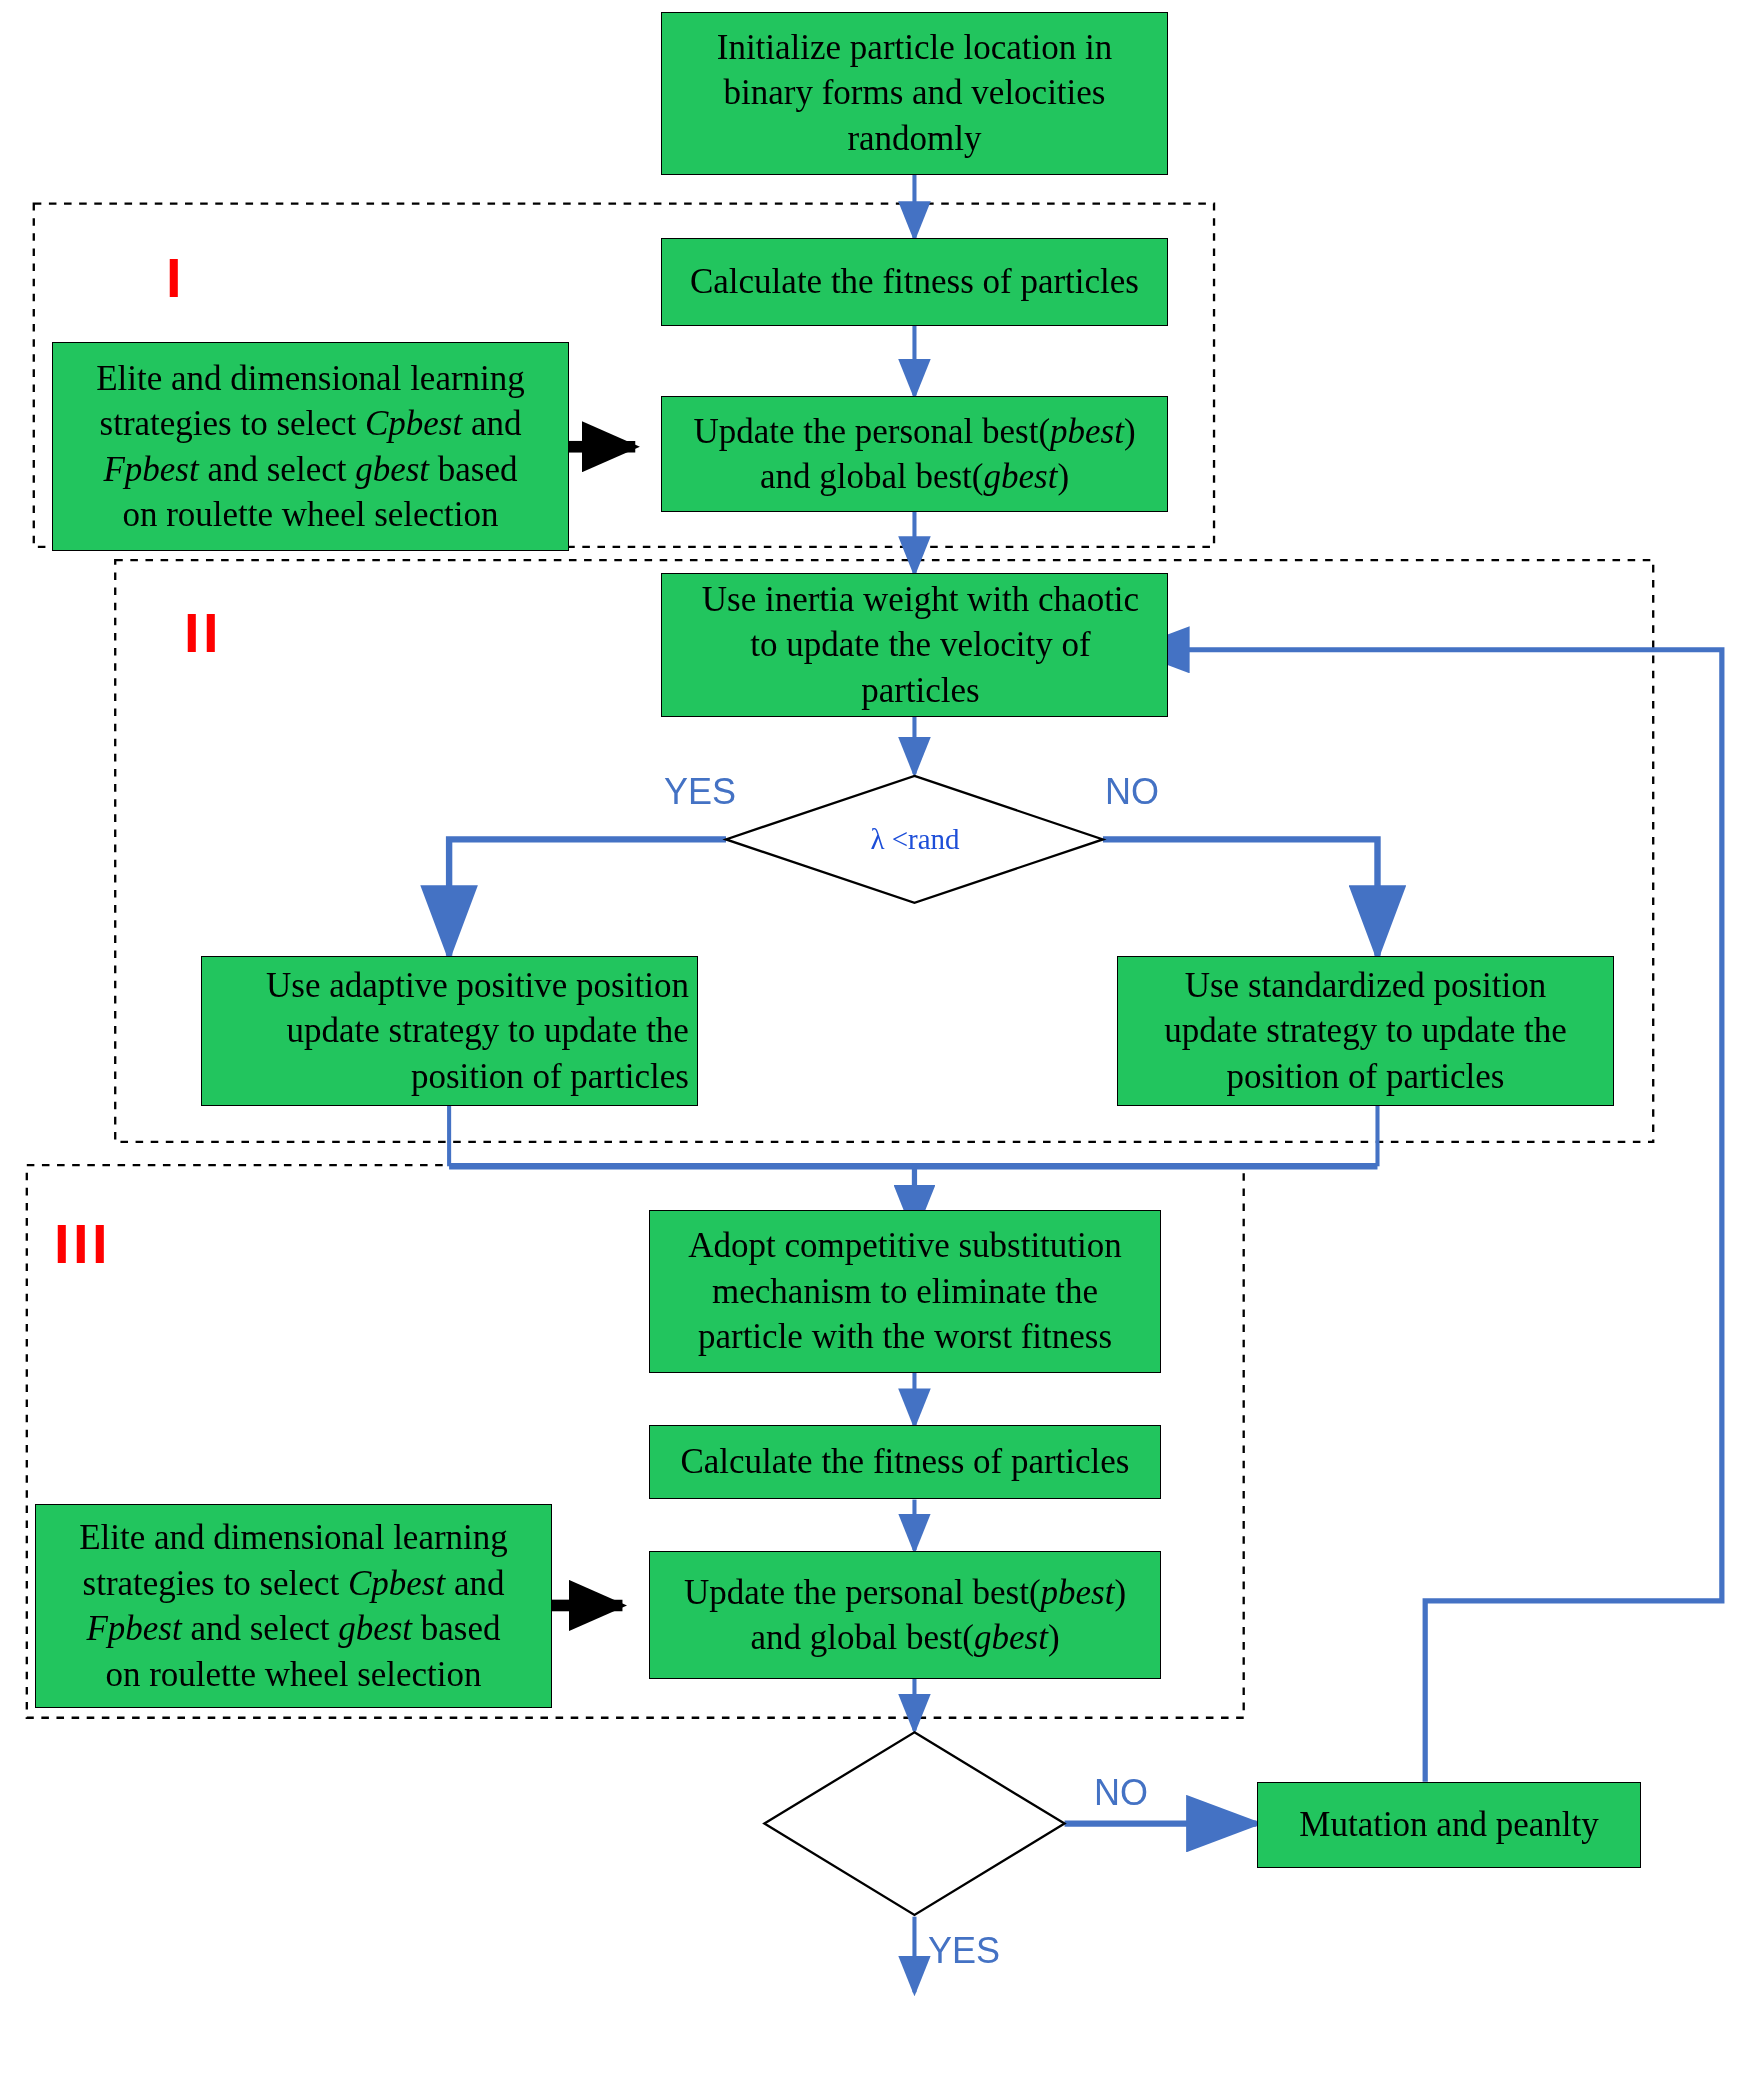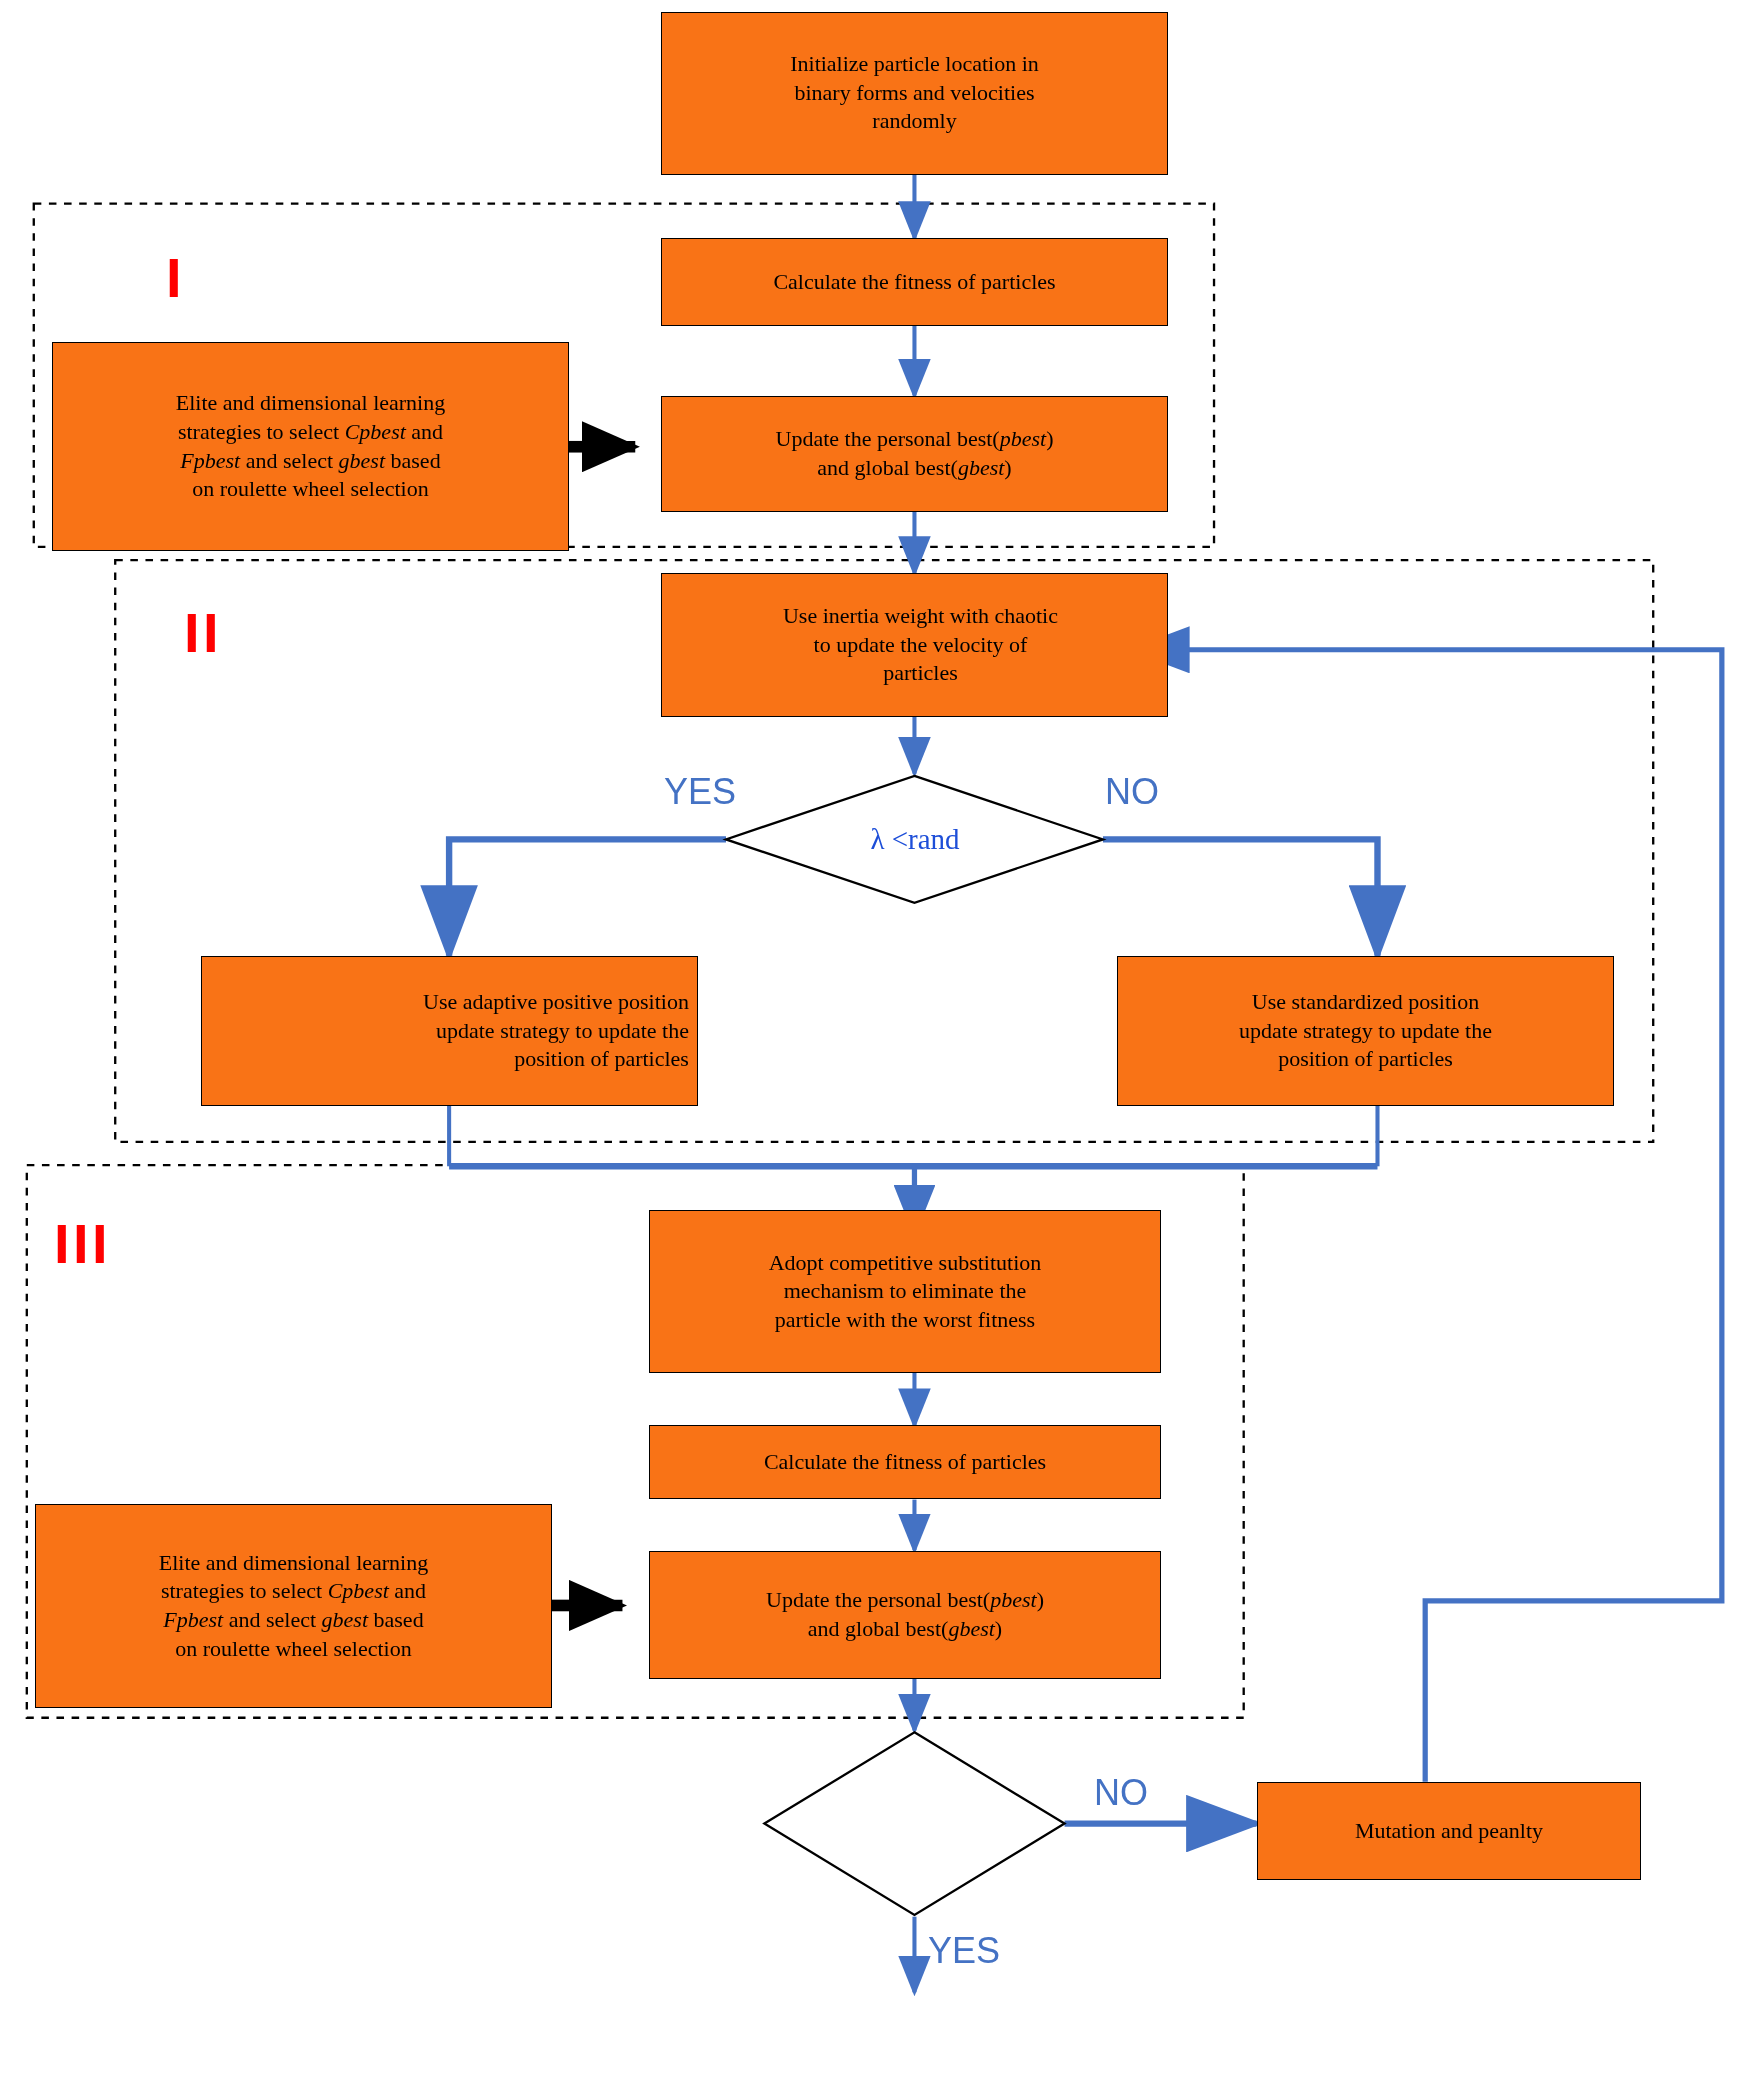--- a/index.html
+++ b/index.html
@@ -21,27 +21,27 @@
     position: absolute;
     top: 0;
     left: 0;
     width: 1744px;
     height: 2097px;
   }
   .node-box {
     position: absolute;
     box-sizing: border-box;
     border: 1.7px solid #000000;
-    background: #f97316;
+    background: #22c55e;
     display: flex;
     align-items: center;
     justify-content: center;
     text-align: center;
     font-family: "Liberation Serif", "DejaVu Serif", serif;
-    font-size: 22px;
+    font-size: 35px;
     line-height: 1.30;
     color: #000000;
     padding: 3.5px 8.1px;
   }
   .node-box .txt { display: block; width: 100%; }
   .node-box i { font-style: italic; }
 
   .diamond-label {
     position: absolute;
     display: flex;
@@ -205,21 +205,21 @@
     </span>
   </div>
 
   <div class="node-box" style="left:649px; top:1551px; width:512px; height:128px;">
     <span class="txt">
       Update the personal best(<i>pbest</i>)<br>and global best(<i>gbest</i>)
     </span>
   </div>
 
 
-  <div class="node-box" style="left:1257px; top:1782px; width:384px; height:98px;">
+  <div class="node-box" style="left:1257px; top:1782px; width:384px; height:86px;">
     <span class="txt">
       Mutation and peanlty
     </span>
   </div>
 
 
   <div class="edge-label" style="left:664px; top:771px;">YES</div>
   <div class="edge-label" style="left:1105px; top:771px;">NO</div>
   <div class="edge-label" style="left:1094px; top:1772px;">NO</div>
   <div class="edge-label" style="left:928px; top:1930px;">YES</div>

